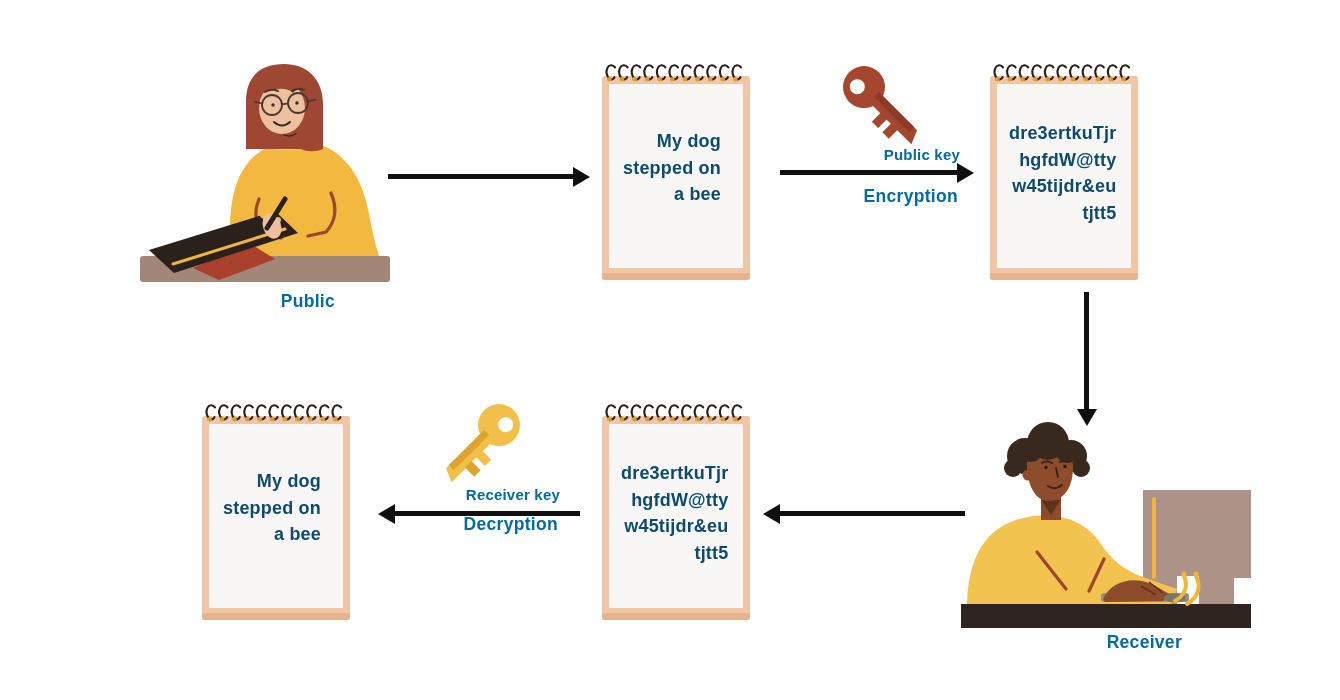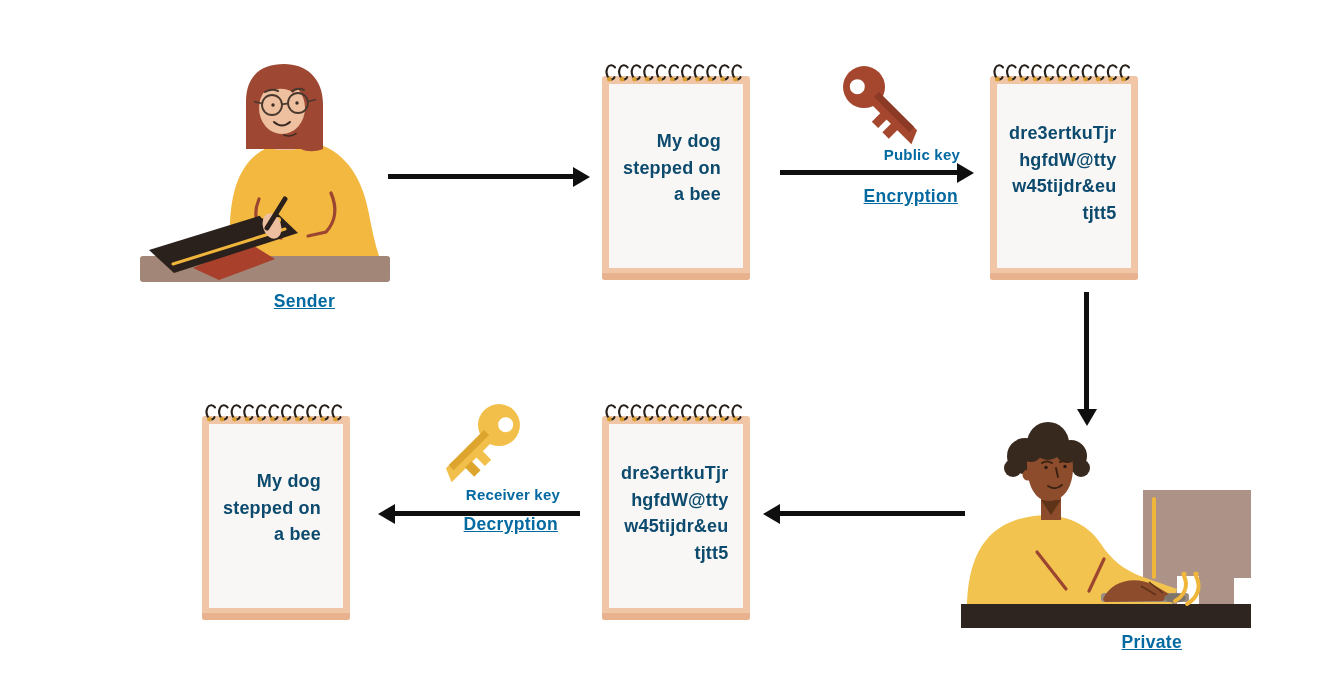--- a/index.html
+++ b/index.html
@@ -21,21 +21,21 @@
   .arrow.h.right::after{content:'';position:absolute;right:-16px;top:-7.5px;width:0;height:0;
     border-left:17px solid #0f0f0f;border-top:10px solid transparent;border-bottom:10px solid transparent;}
   .arrow.h.left::before{content:'';position:absolute;left:-16px;top:-7.5px;width:0;height:0;
     border-right:17px solid #0f0f0f;border-top:10px solid transparent;border-bottom:10px solid transparent;}
   .arrow.v{width:5px;}
   .arrow.v.down::after{content:'';position:absolute;bottom:-16px;left:-7.5px;width:0;height:0;
     border-top:17px solid #0f0f0f;border-left:10px solid transparent;border-right:10px solid transparent;}
   
   .lbl{position:absolute;text-align:right;font-weight:700;color:#0369a1;}
   .lbl.small{font-size:15px;letter-spacing:.2px;}
-  .lbl.big{font-size:17.5px;letter-spacing:.3px;text-decoration:underline;}
+  .lbl.big{font-size:17.5px;letter-spacing:.3px;}
   
   .key{position:absolute;width:70px;height:96px;}
   .key svg{overflow:visible;display:block;}
   .key.public{transform:rotate(-45deg);}
   .key.private{transform:rotate(45deg) scaleX(-1);}
   
   .figure{position:absolute;}
 </style>
 </head>
 <body>
@@ -102,21 +102,21 @@
     <polygon points="58,216 114,191 140,207 84,228" fill="#a8402c"></polygon>
     <g>
       <polygon points="14,198 140,159 163,181 39,221" fill="#2b211c"></polygon>
       <path d="M38 212 L150 177" stroke="#f0b63c" stroke-width="3" stroke-linecap="round" fill="none"></path>
       <circle cx="143" cy="168" r="3" fill="#f0b63c"></circle>
     </g>
     <ellipse cx="134" cy="160" rx="10" ry="7" fill="#f2b840" transform="rotate(-20 134 160)"></ellipse>
     <ellipse cx="137" cy="174" rx="9" ry="13" fill="#eec09f" transform="rotate(-18 137 174)"></ellipse>
     <path d="M132 176 L150 147" stroke="#2b211c" stroke-width="5" stroke-linecap="round"></path>
   </svg>
-  <div class="lbl big" style="left:175px;top:291px;width:160px">Sender</div>
+  <div class="lbl big" style="left:175px;top:291px;width:160px">Public</div>
 
   <div class="notepad" style="left:602px;top:62px">
     <div class="pad-frame">
       <div class="pad-paper">
         <div class="pad-text">
           <span>My dog</span>
           <span>stepped on</span>
           <span>a bee</span>
         </div>
       </div>
@@ -210,21 +210,21 @@
       <path d="M188 168 L203 177 M196 164 L210 175" stroke="#5f3318" stroke-width="1.5" fill="none"></path>
       <ellipse cx="222" cy="180" rx="11" ry="4.5" fill="#7d746c"></ellipse>
     </g>
     <g stroke="#f0b63c" stroke-width="4" fill="none" stroke-linecap="round">
       <path d="M231 158 C236 168 231 178 222 183"></path>
       <path d="M243 158 C249 170 244 180 234 186"></path>
     </g>
     <circle cx="231" cy="156" r="2.6" fill="#f0b63c"></circle>
       <circle cx="243" cy="156" r="2.6" fill="#f0b63c"></circle>
   </svg>
-  <div class="lbl big" style="left:1022px;top:632px;width:160px">Private</div>
+  <div class="lbl big" style="left:1022px;top:632px;width:160px">Receiver</div>
 
   <div class="arrow h left" style="left:779px;top:511px;width:186px"></div>
 
   <div class="notepad" style="left:602px;top:402px">
     <div class="pad-frame">
       <div class="pad-paper">
         <div class="pad-text" style="top:36px;left:12px">
           <span>dre3ertkuTjr</span>
           <span>hgfdW@tty</span>
           <span>w45tijdr&amp;eu</span>

